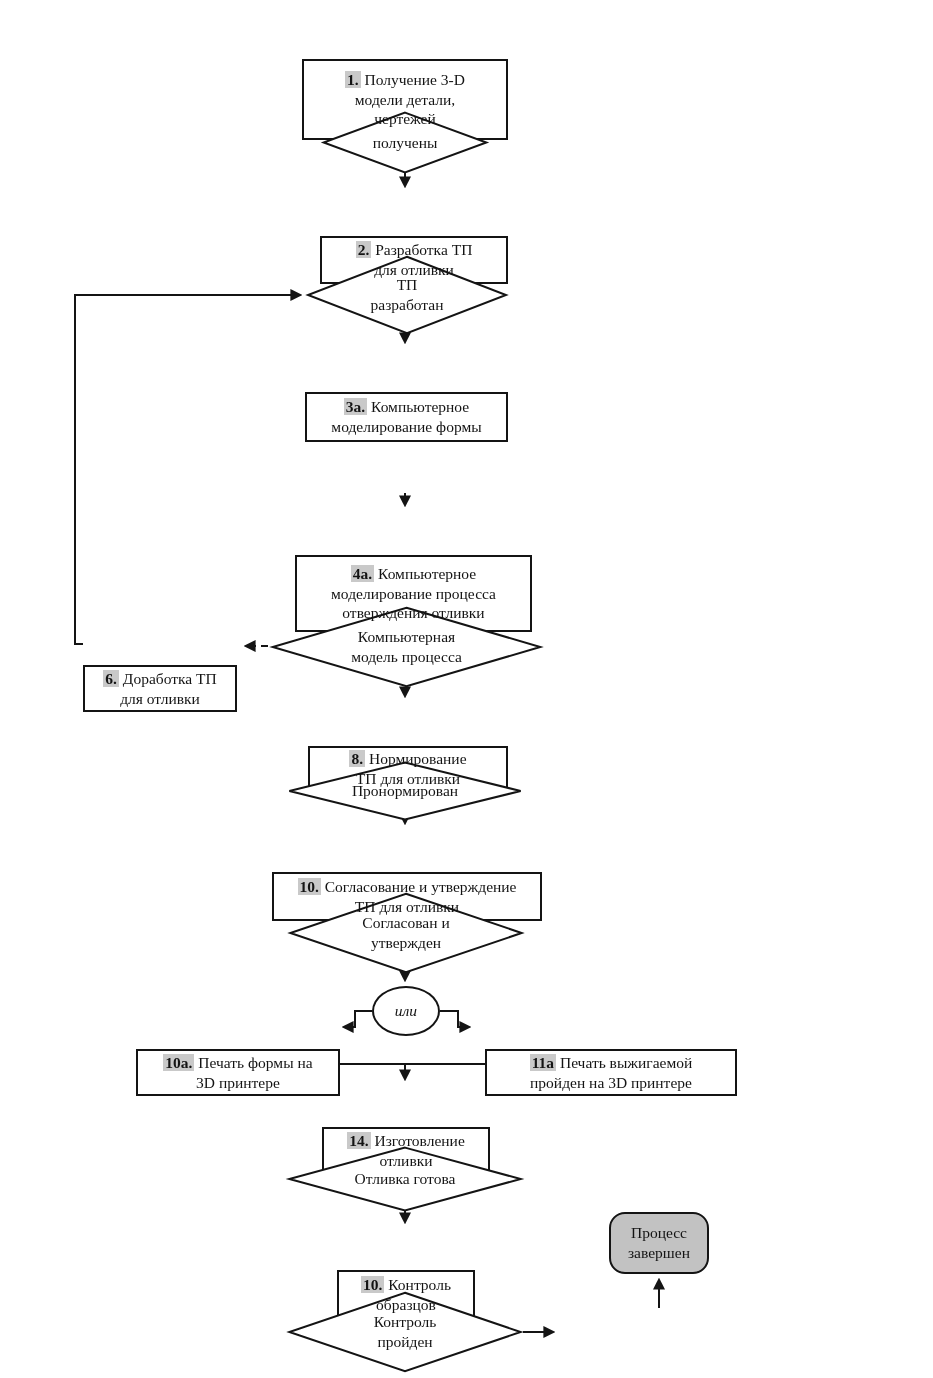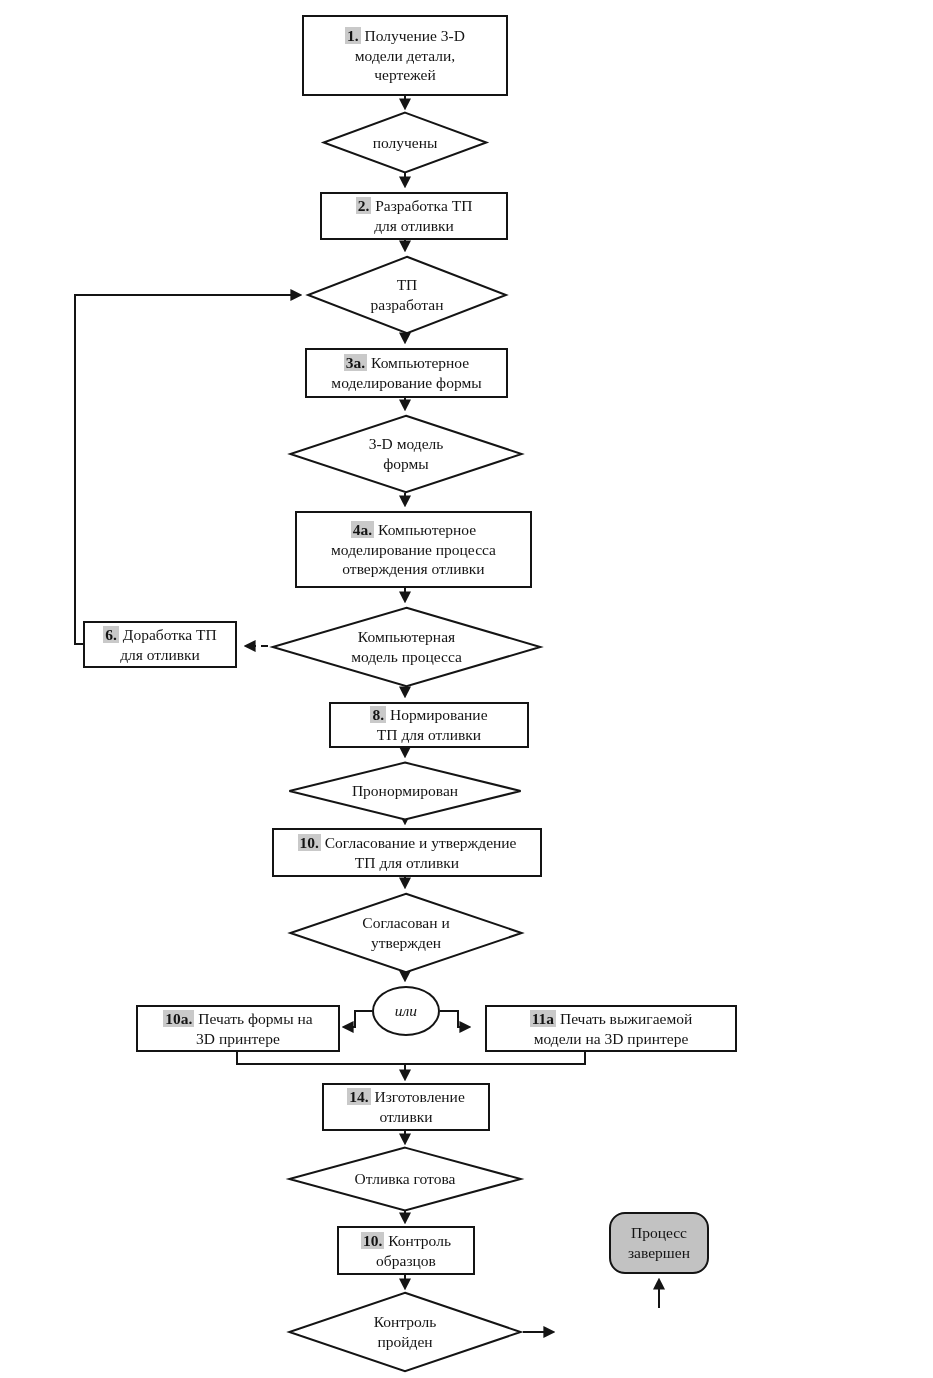--- a/index.html
+++ b/index.html
@@ -13,21 +13,21 @@
   .wires{position:absolute;left:0;top:0;}
   .wires path{stroke:var(--line,#141414);stroke-width:2;fill:none;}
   .wires .dashed{stroke-dasharray:7 5;}
   .wires marker path{fill:var(--line,#141414);stroke:none;}
   .node{
     position:absolute;display:flex;align-items:center;justify-content:center;
     text-align:center;box-sizing:border-box;
   }
   .txt{font-size:15.5px;line-height:1.28;position:relative;z-index:1;}
   .line{white-space:nowrap;}
-  .process{background:var(--node-fill,#fff);border:2px solid var(--line,#141414);}
+  .process{background:var(--node-fill,#fff);border:2px solid var(--line,#141414);margin-top:44px;}
   .num{font-weight:bold;background:var(--number-highlight,#c9c9c9);padding:0 2px;}
   .decision .dshape{position:absolute;left:0;top:0;width:100%;height:100%;overflow:visible;}
   .decision polygon{fill:var(--node-fill,#fff);stroke:var(--line,#141414);stroke-width:2;}
   .oval{background:var(--node-fill,#fff);border:2px solid var(--line,#141414);border-radius:50%;font-style:italic;}
   .terminator{background:var(--terminator-fill,#c2c2c2);border:2px solid var(--line,#141414);border-radius:16px;}
 </style>
 </head>
 <body>
 
 <div class="stage">
@@ -97,29 +97,20 @@
     </div>
   </div>
 
   <div class="node process" style="left:305px;top:348px;width:203px;height:50px">
     <div class="txt">
       <div class="line"><span class="num">3а.</span> <span>Компьютерное</span></div>
       <div class="line">моделирование формы</div>
     </div>
   </div>
 
-  <div class="node decision" style="left:288px;top:415px;width:236px;height:78px">
-    <svg class="dshape" viewBox="0 0 100 100" preserveAspectRatio="none">
-        <polygon points="50,1 99,50 50,99 1,50" vector-effect="non-scaling-stroke"></polygon>
-      </svg>
-    <div class="txt">
-      <div class="line">3-D модель</div>
-      <div class="line">формы</div>
-    </div>
-  </div>
 
   <div class="node process" style="left:295px;top:511px;width:237px;height:77px">
     <div class="txt">
       <div class="line"><span class="num">4а.</span> <span>Компьютерное</span></div>
       <div class="line">моделирование процесса</div>
       <div class="line">отверждения отливки</div>
     </div>
   </div>
 
   <div class="node decision" style="left:270px;top:607px;width:273px;height:80px">
@@ -132,21 +123,21 @@
     </div>
   </div>
 
   <div class="node process" style="left:83px;top:621px;width:154px;height:47px">
     <div class="txt">
       <div class="line"><span class="num">6.</span> <span>Доработка ТП</span></div>
       <div class="line">для отливки</div>
     </div>
   </div>
 
-  <div class="node process" style="left:329px;top:702px;width:200px;height:46px">
+  <div class="node process" style="left:308px;top:702px;width:200px;height:46px">
     <div class="txt">
       <div class="line"><span class="num">8.</span> <span>Нормирование</span></div>
       <div class="line">ТП для отливки</div>
     </div>
   </div>
 
   <div class="node decision" style="left:287px;top:762px;width:236px;height:58px">
     <svg class="dshape" viewBox="0 0 100 100" preserveAspectRatio="none">
         <polygon points="50,1 99,50 50,99 1,50" vector-effect="non-scaling-stroke"></polygon>
       </svg>
@@ -181,21 +172,21 @@
   <div class="node process" style="left:136px;top:1005px;width:204px;height:47px">
     <div class="txt">
       <div class="line"><span class="num">10а.</span> <span>Печать формы на</span></div>
       <div class="line">3D принтере</div>
     </div>
   </div>
 
   <div class="node process" style="left:485px;top:1005px;width:252px;height:47px">
     <div class="txt">
       <div class="line"><span class="num">11а</span> <span>Печать выжигаемой</span></div>
-      <div class="line">модели на 3D принтере</div>
+      <div class="line">пройден на 3D принтере</div>
     </div>
   </div>
 
   <div class="node process" style="left:322px;top:1083px;width:168px;height:48px">
     <div class="txt">
       <div class="line"><span class="num">14.</span> <span>Изготовление</span></div>
       <div class="line">отливки</div>
     </div>
   </div>
 

